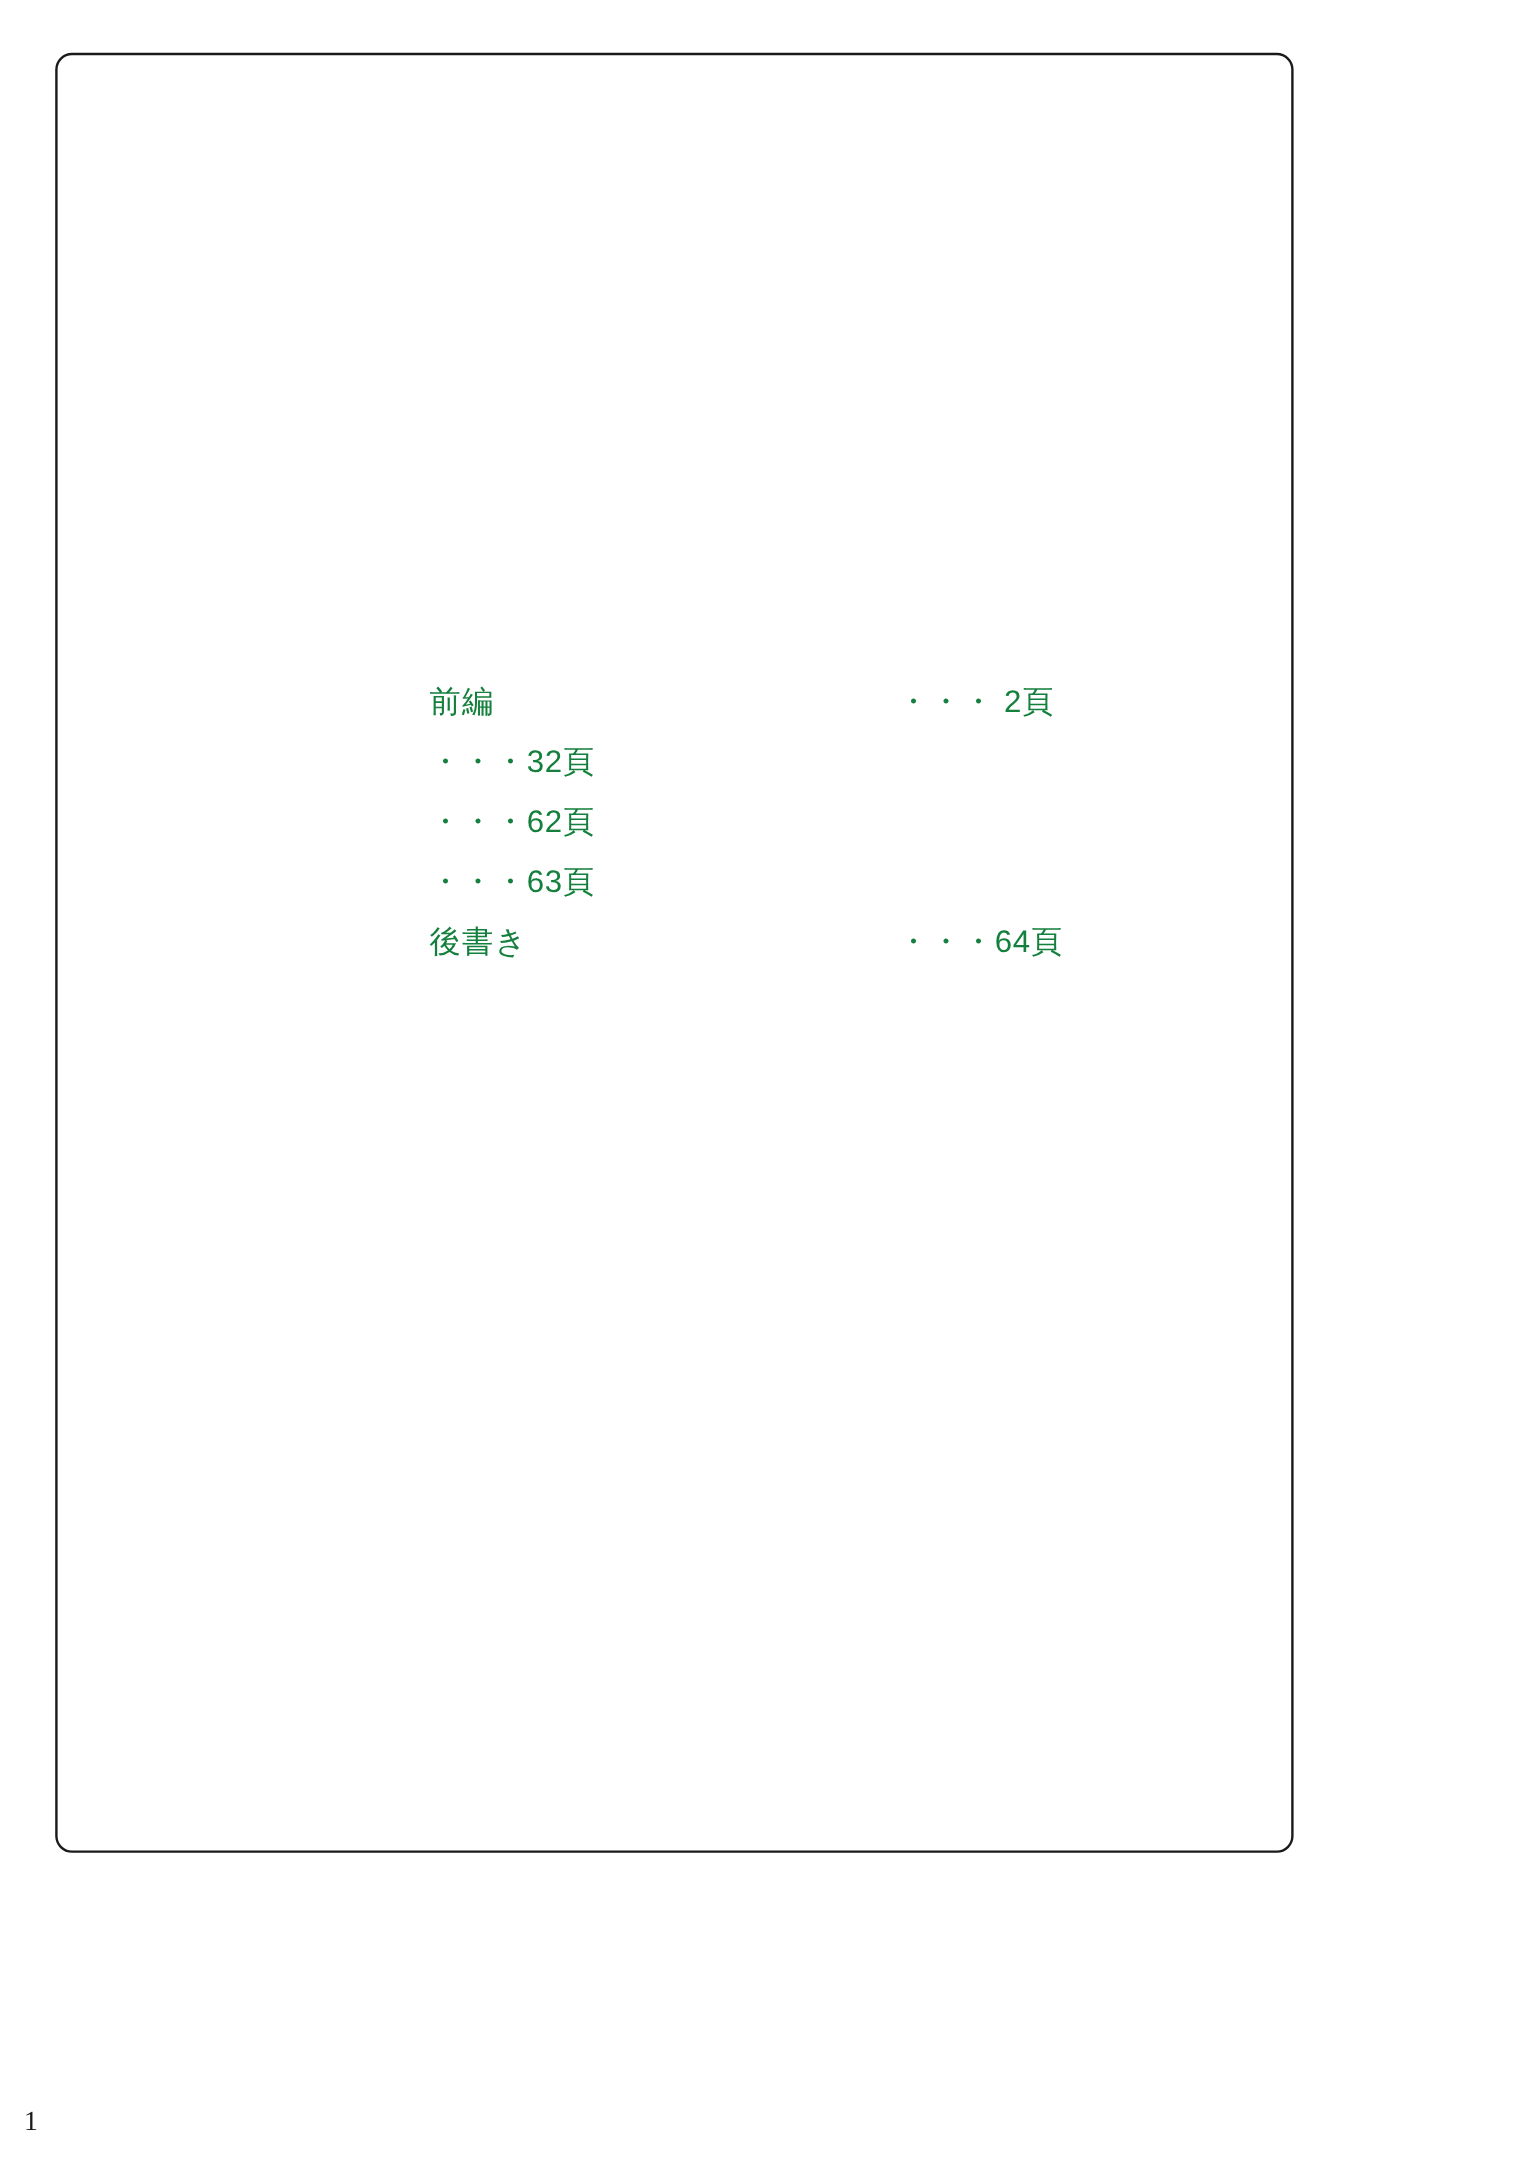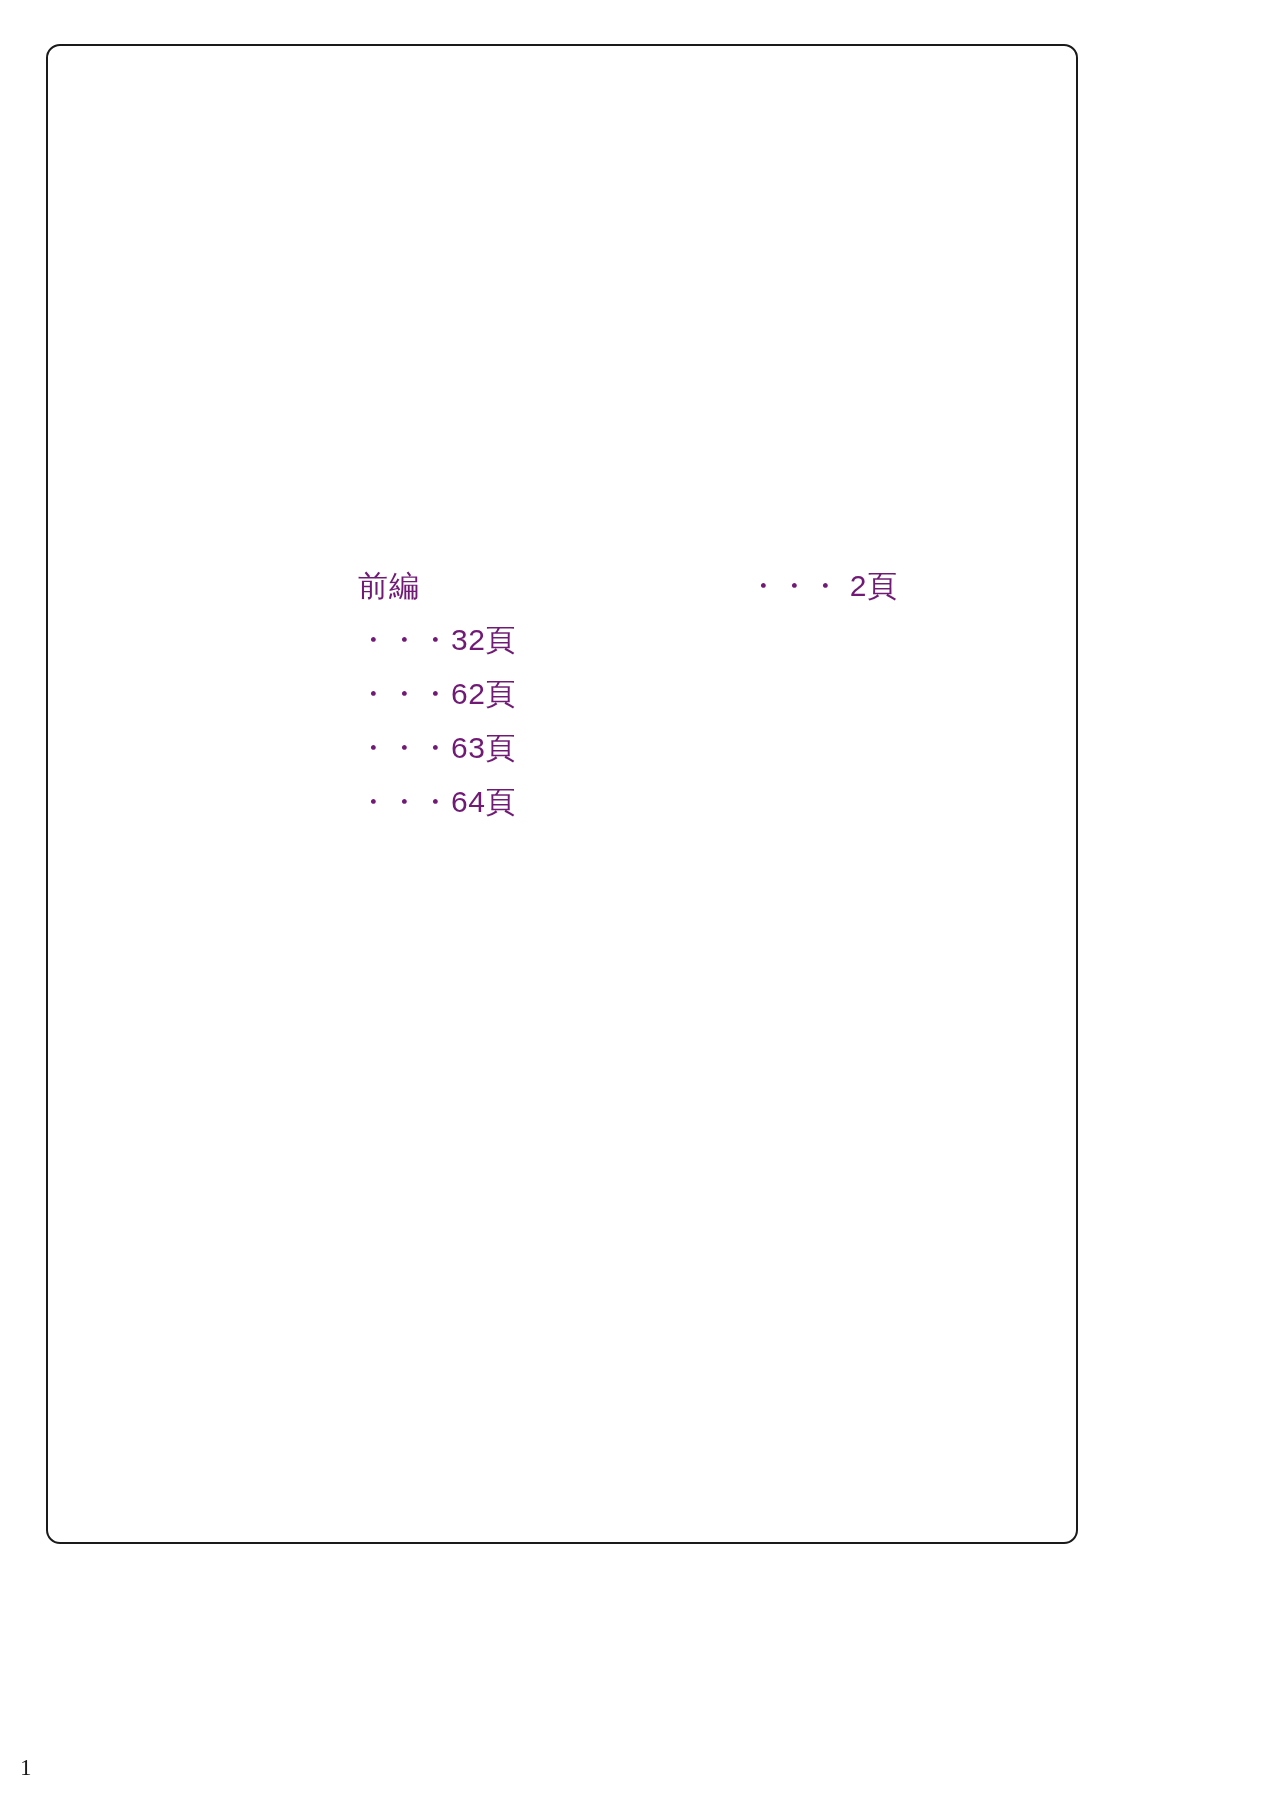--- a/index.html
+++ b/index.html
@@ -48,24 +48,24 @@
 
   .toc-list {
     list-style: none;
     margin: 0;
     padding: 0;
   }
 
   .toc-row {
     display: flex;
     align-items: flex-start;
-    font-size: 30px;
+    font-size: 26px;
     line-height: 1.0;
     margin-bottom: 24px;
-    color: #701a75;
+    color: #15803d;
   }
 
   .toc-label {
     width: 390px;
     flex: 0 0 390px;
     letter-spacing: 1px;
   }
 
   .toc-leader {
     letter-spacing: 1px;
@@ -105,20 +105,21 @@
       </li>
       <li class="toc-row">
         <span class="toc-leader">・・・</span>
         <span class="toc-page">62頁</span>
       </li>
       <li class="toc-row">
         <span class="toc-leader">・・・</span>
         <span class="toc-page">63頁</span>
       </li>
       <li class="toc-row">
+        <span class="toc-label">後書き</span>
         <span class="toc-leader">・・・</span>
         <span class="toc-page">64頁</span>
       </li>
     </ul>
   </div>
 </div>
 
 <div class="folio">1</div>
 
 </body></html>

